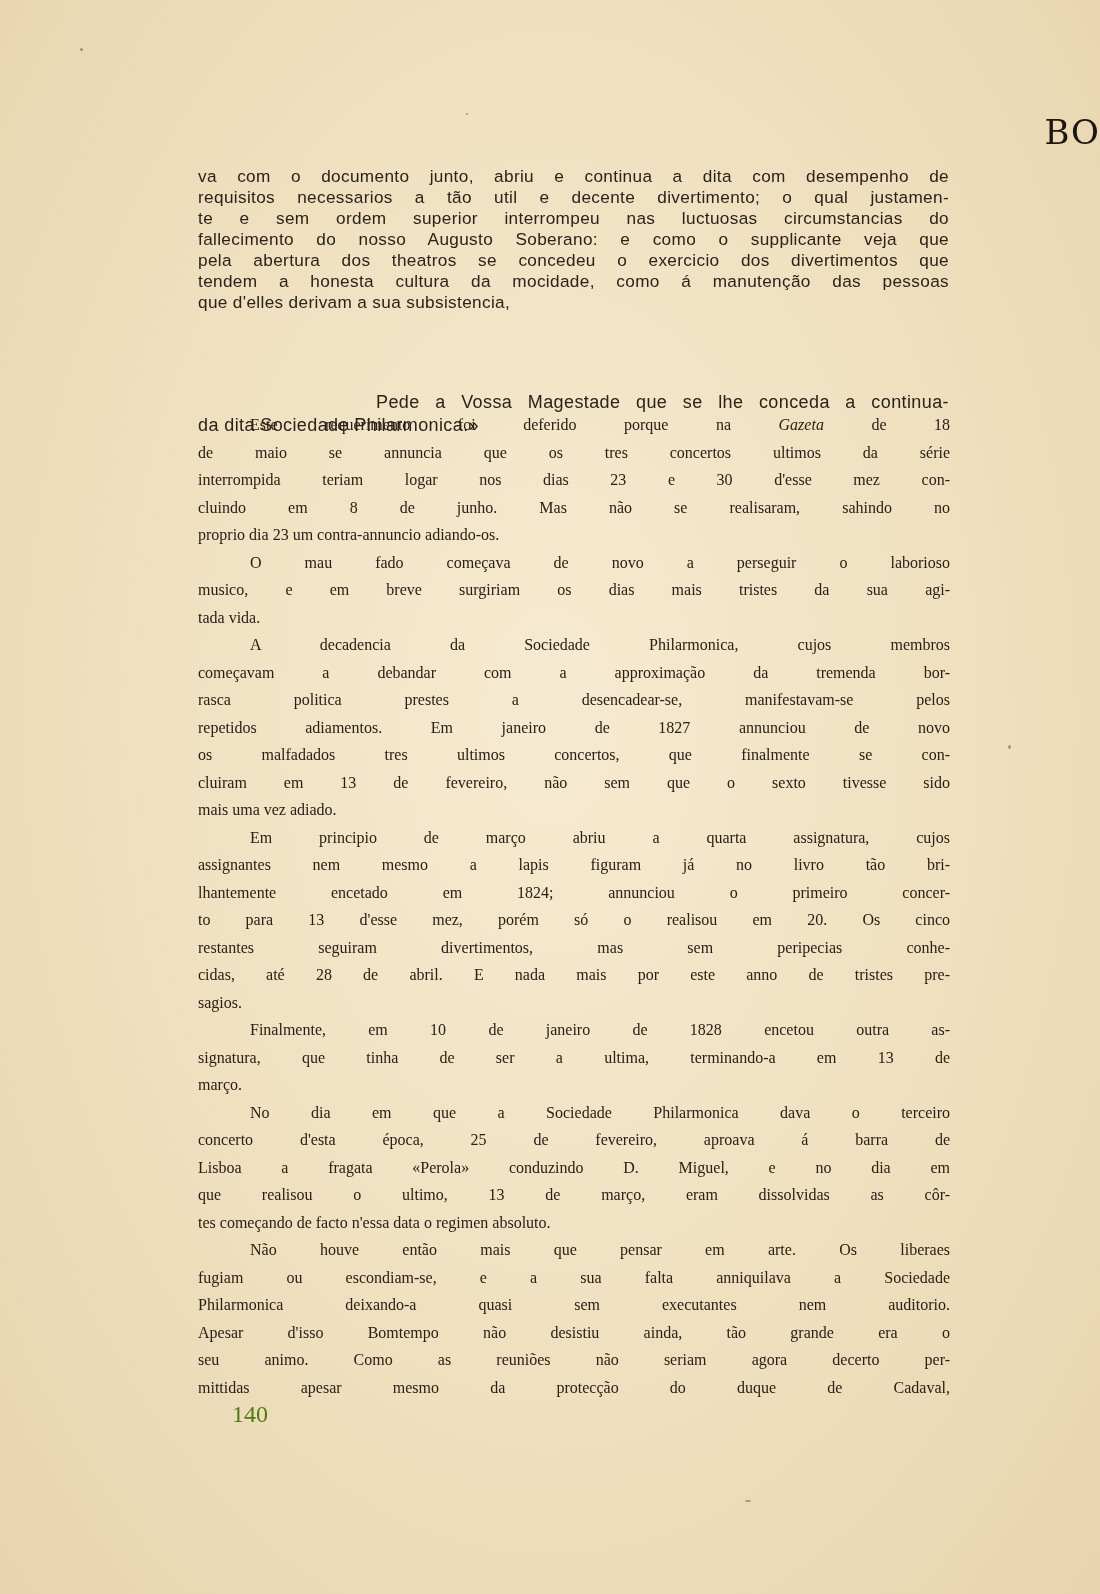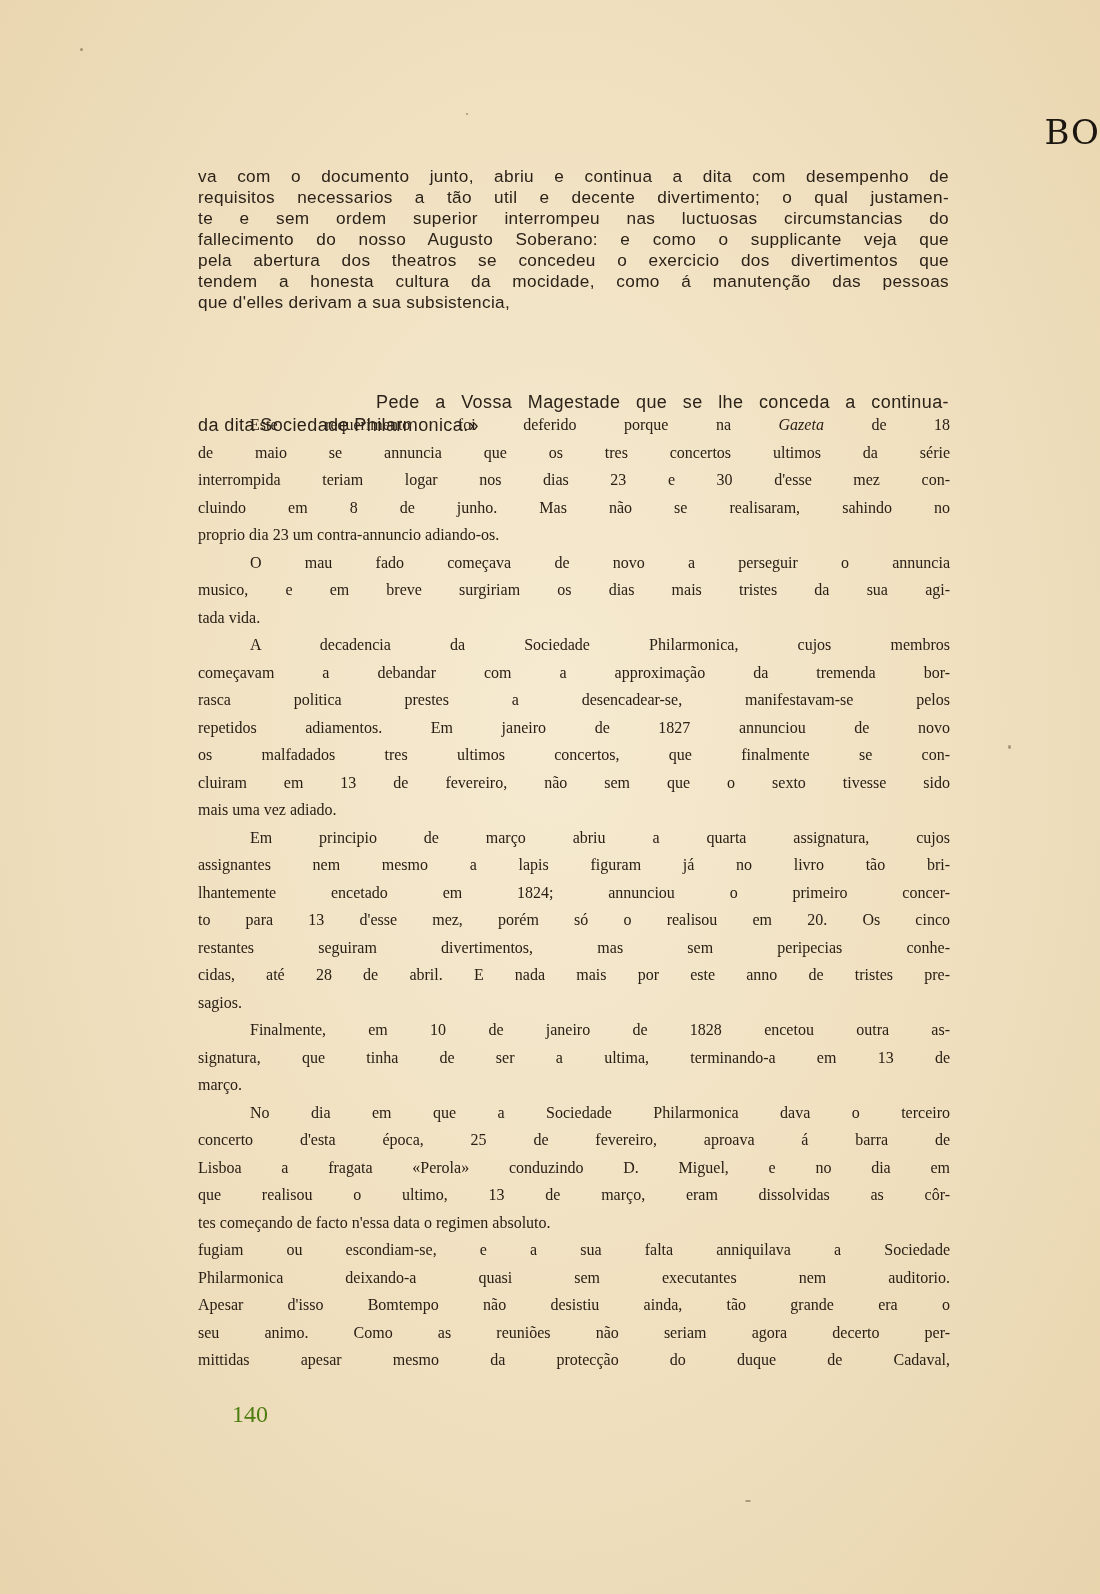--- a/index.html
+++ b/index.html
@@ -67,21 +67,21 @@
       <span class="ln first">Pede a Vossa Magestade que se lhe conceda a continua-</span>
       <span class="ln last">da dita Sociedade Philarmonica.»</span>
     </div>
 
   <div class="body-text" id="body">
       <span class="ln indent"><span>Este requerimento foi deferido porque na </span><em>Gazeta</em><span> de 18</span></span>
       <span class="ln">de maio se annuncia que os tres concertos ultimos da série</span>
       <span class="ln">interrompida teriam logar nos dias 23 e 30 d'esse mez con-</span>
       <span class="ln">cluindo em 8 de junho. Mas não se realisaram, sahindo no</span>
       <span class="ln last">proprio dia 23 um contra-annuncio adiando-os.</span>
-      <span class="ln indent">O mau fado começava de novo a perseguir o annuncia</span>
+      <span class="ln indent">O mau fado começava de novo a perseguir o laborioso</span>
       <span class="ln">musico, e em breve surgiriam os dias mais tristes da sua agi-</span>
       <span class="ln last">tada vida.</span>
       <span class="ln indent">A decadencia da Sociedade Philarmonica, cujos membros</span>
       <span class="ln">começavam a debandar com a approximação da tremenda bor-</span>
       <span class="ln">rasca politica prestes a desencadear-se, manifestavam-se pelos</span>
       <span class="ln">repetidos adiamentos. Em janeiro de 1827 annunciou de novo</span>
       <span class="ln">os malfadados tres ultimos concertos, que finalmente se con-</span>
       <span class="ln">cluiram em 13 de fevereiro, não sem que o sexto tivesse sido</span>
       <span class="ln last">mais uma vez adiado.</span>
       <span class="ln indent">Em principio de março abriu a quarta assignatura, cujos</span>
@@ -92,20 +92,21 @@
       <span class="ln">cidas, até 28 de abril. E nada mais por este anno de tristes pre-</span>
       <span class="ln last">sagios.</span>
       <span class="ln indent">Finalmente, em 10 de janeiro de 1828 encetou outra as-</span>
       <span class="ln">signatura, que tinha de ser a ultima, terminando-a em 13 de</span>
       <span class="ln last">março.</span>
       <span class="ln indent">No dia em que a Sociedade Philarmonica dava o terceiro</span>
       <span class="ln">concerto d'esta época, 25 de fevereiro, aproava á barra de</span>
       <span class="ln">Lisboa a fragata «Perola» conduzindo D. Miguel, e no dia em</span>
       <span class="ln">que realisou o ultimo, 13 de março, eram dissolvidas as côr-</span>
       <span class="ln last">tes começando de facto n'essa data o regimen absoluto.</span>
+      <span class="ln indent">Não houve então mais que pensar em arte. Os liberaes</span>
       <span class="ln">fugiam ou escondiam-se, e a sua falta anniquilava a Sociedade</span>
       <span class="ln">Philarmonica deixando-a quasi sem executantes nem auditorio.</span>
       <span class="ln">Apesar d'isso Bomtempo não desistiu ainda, tão grande era o</span>
       <span class="ln">seu animo. Como as reuniões não seriam agora decerto per-</span>
       <span class="ln">mittidas apesar mesmo da protecção do duque de Cadaval,</span>
     </div>
 
   <div class="folio">140</div>
 
   <span class="speck" style="left:80px;top:48px;width:3px;height:3px;"></span>

